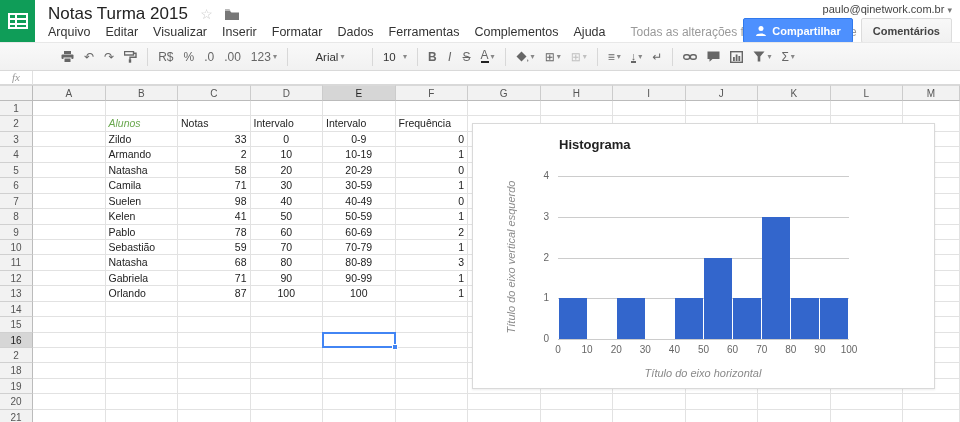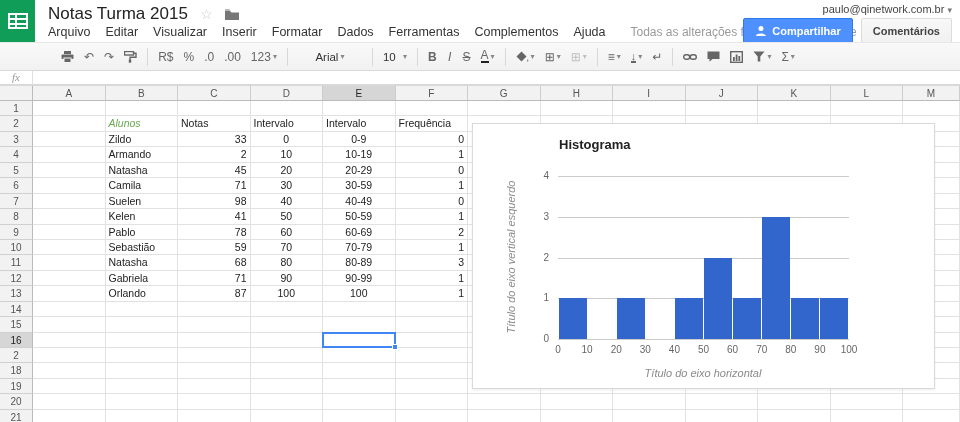--- a/index.html
+++ b/index.html
@@ -325,21 +325,21 @@
           <div class="cell"></div>
           <div class="cell"></div>
           <div class="cell"></div>
           <div class="cell"></div>
           <div class="cell"></div>
         </div>
         <div class="g-row">
           <div class="row-h">5</div>
           <div class="cell"></div>
           <div class="cell al">Natasha</div>
-          <div class="cell ar">45</div>
+          <div class="cell ar">58</div>
           <div class="cell ac">20</div>
           <div class="cell ac">20-29</div>
           <div class="cell ar">0</div>
           <div class="cell"></div>
           <div class="cell"></div>
           <div class="cell"></div>
           <div class="cell"></div>
           <div class="cell"></div>
           <div class="cell"></div>
           <div class="cell"></div>

